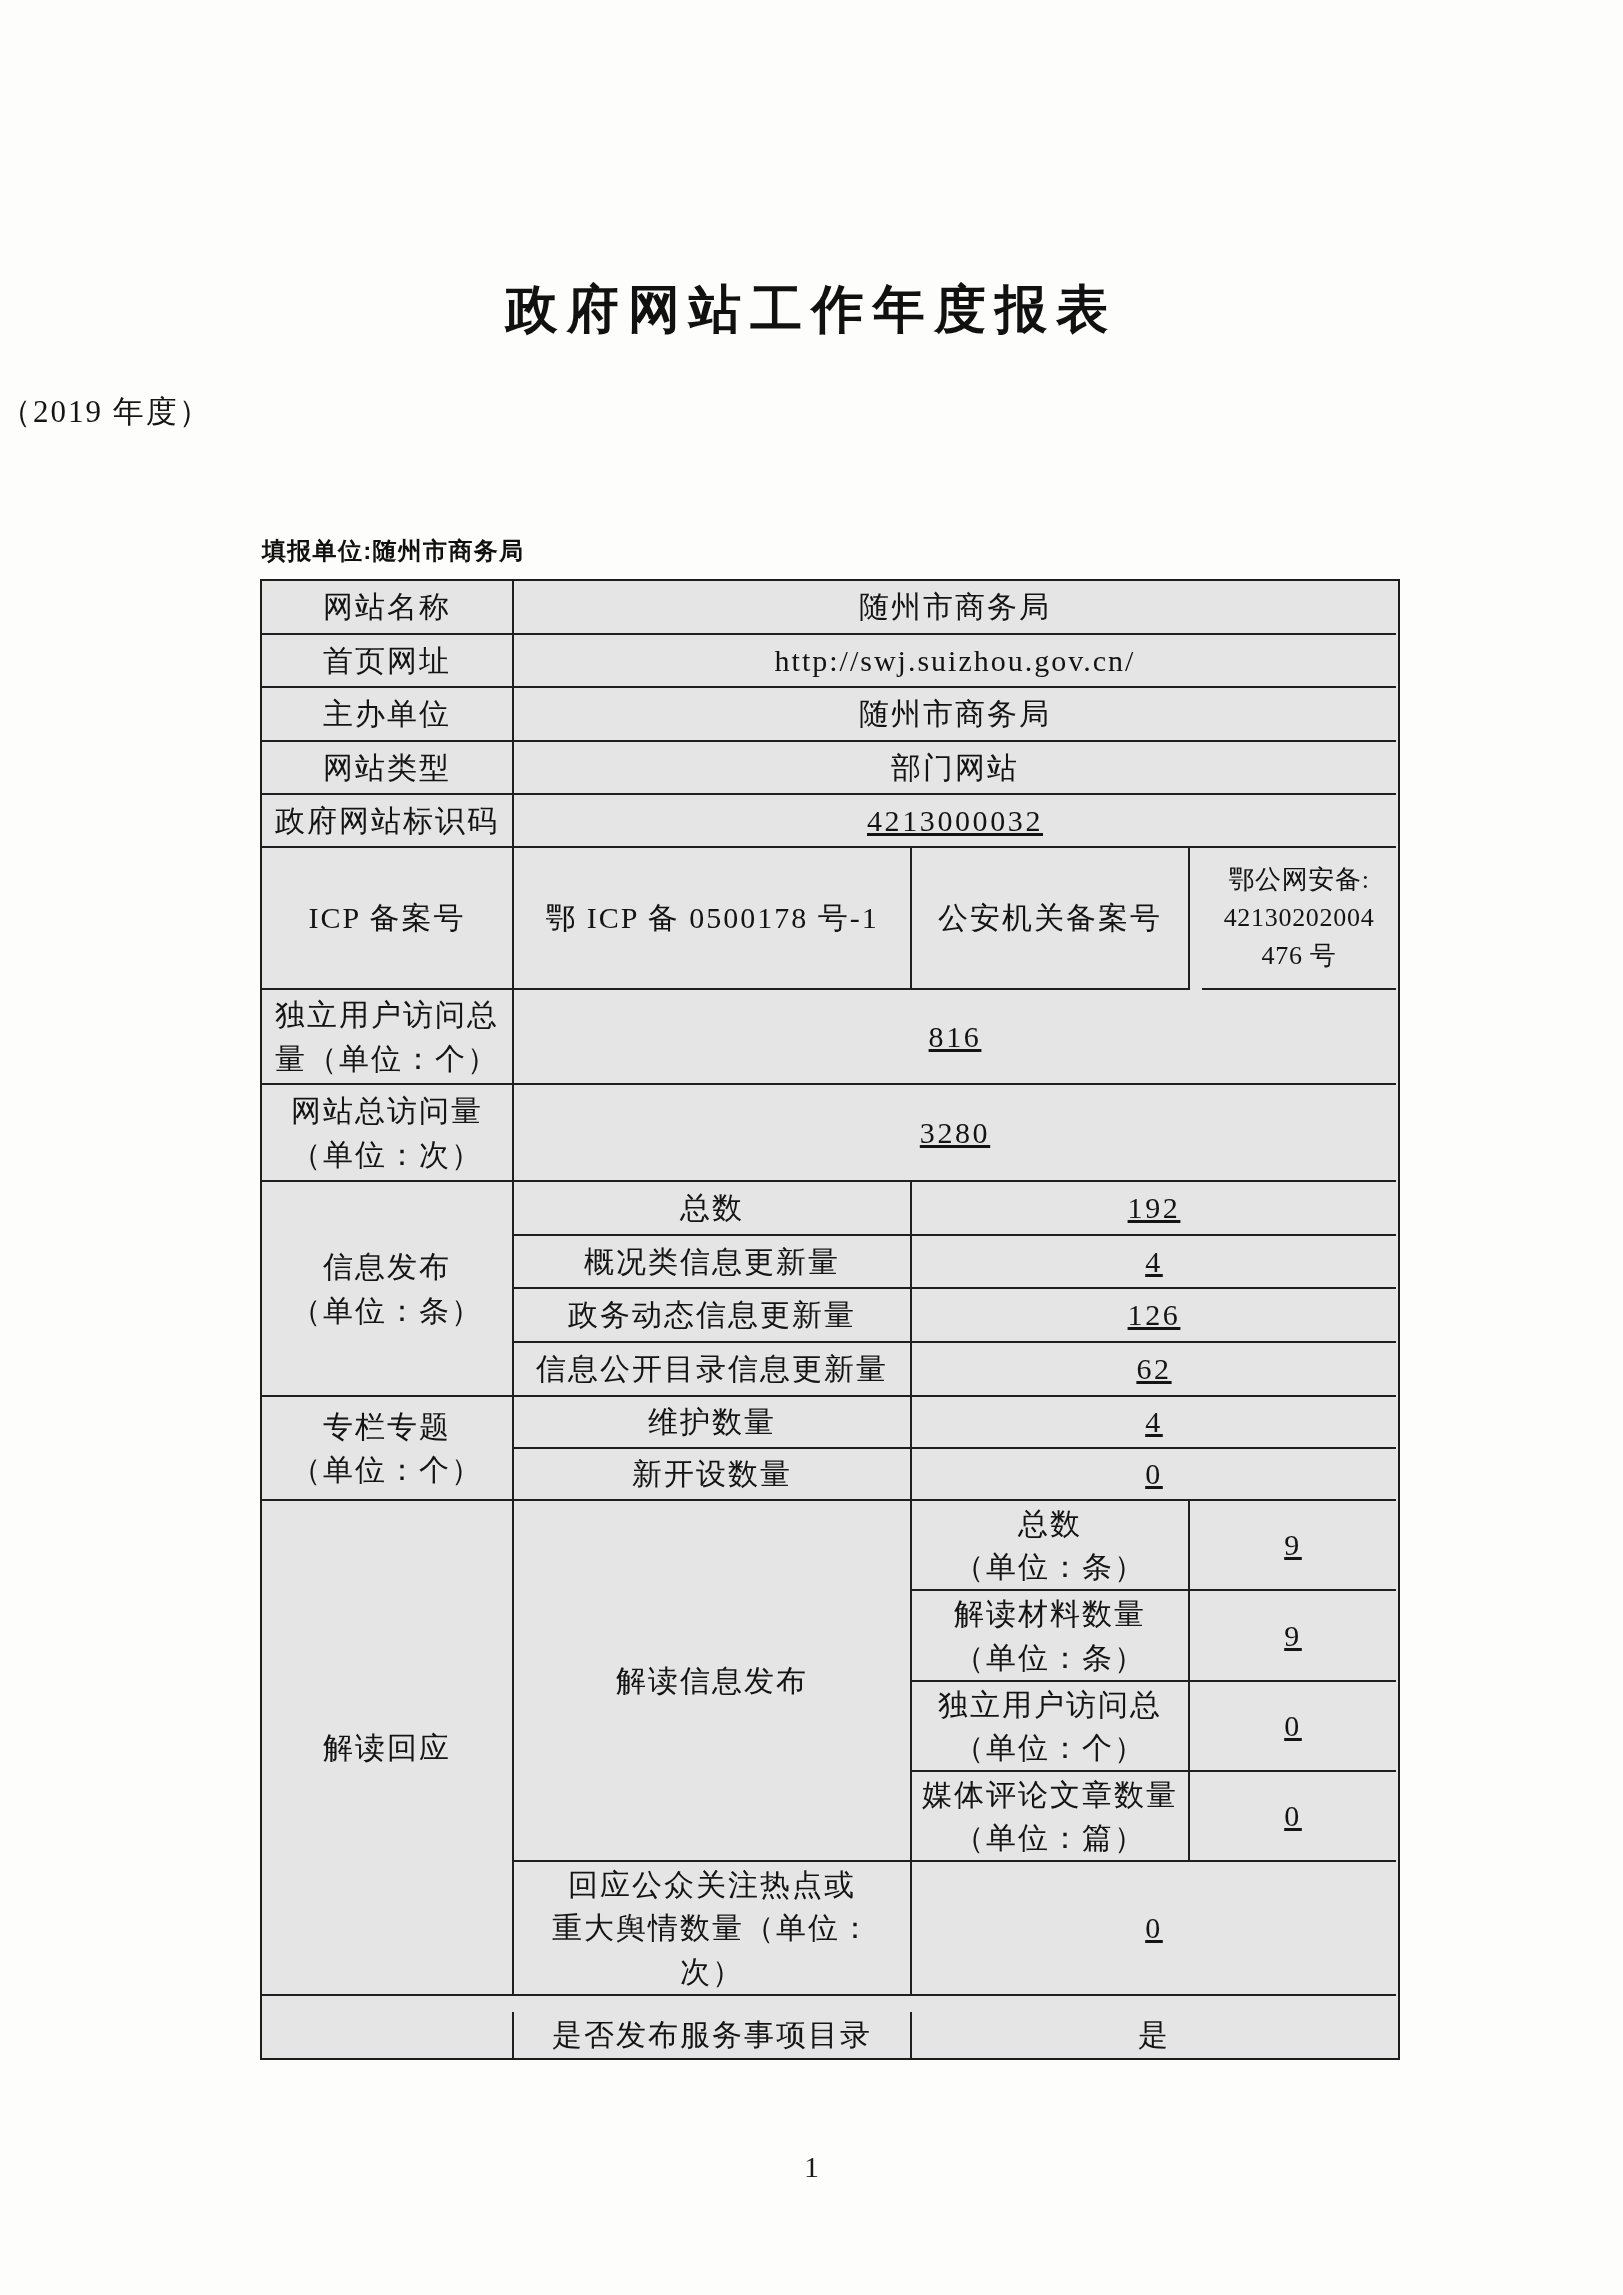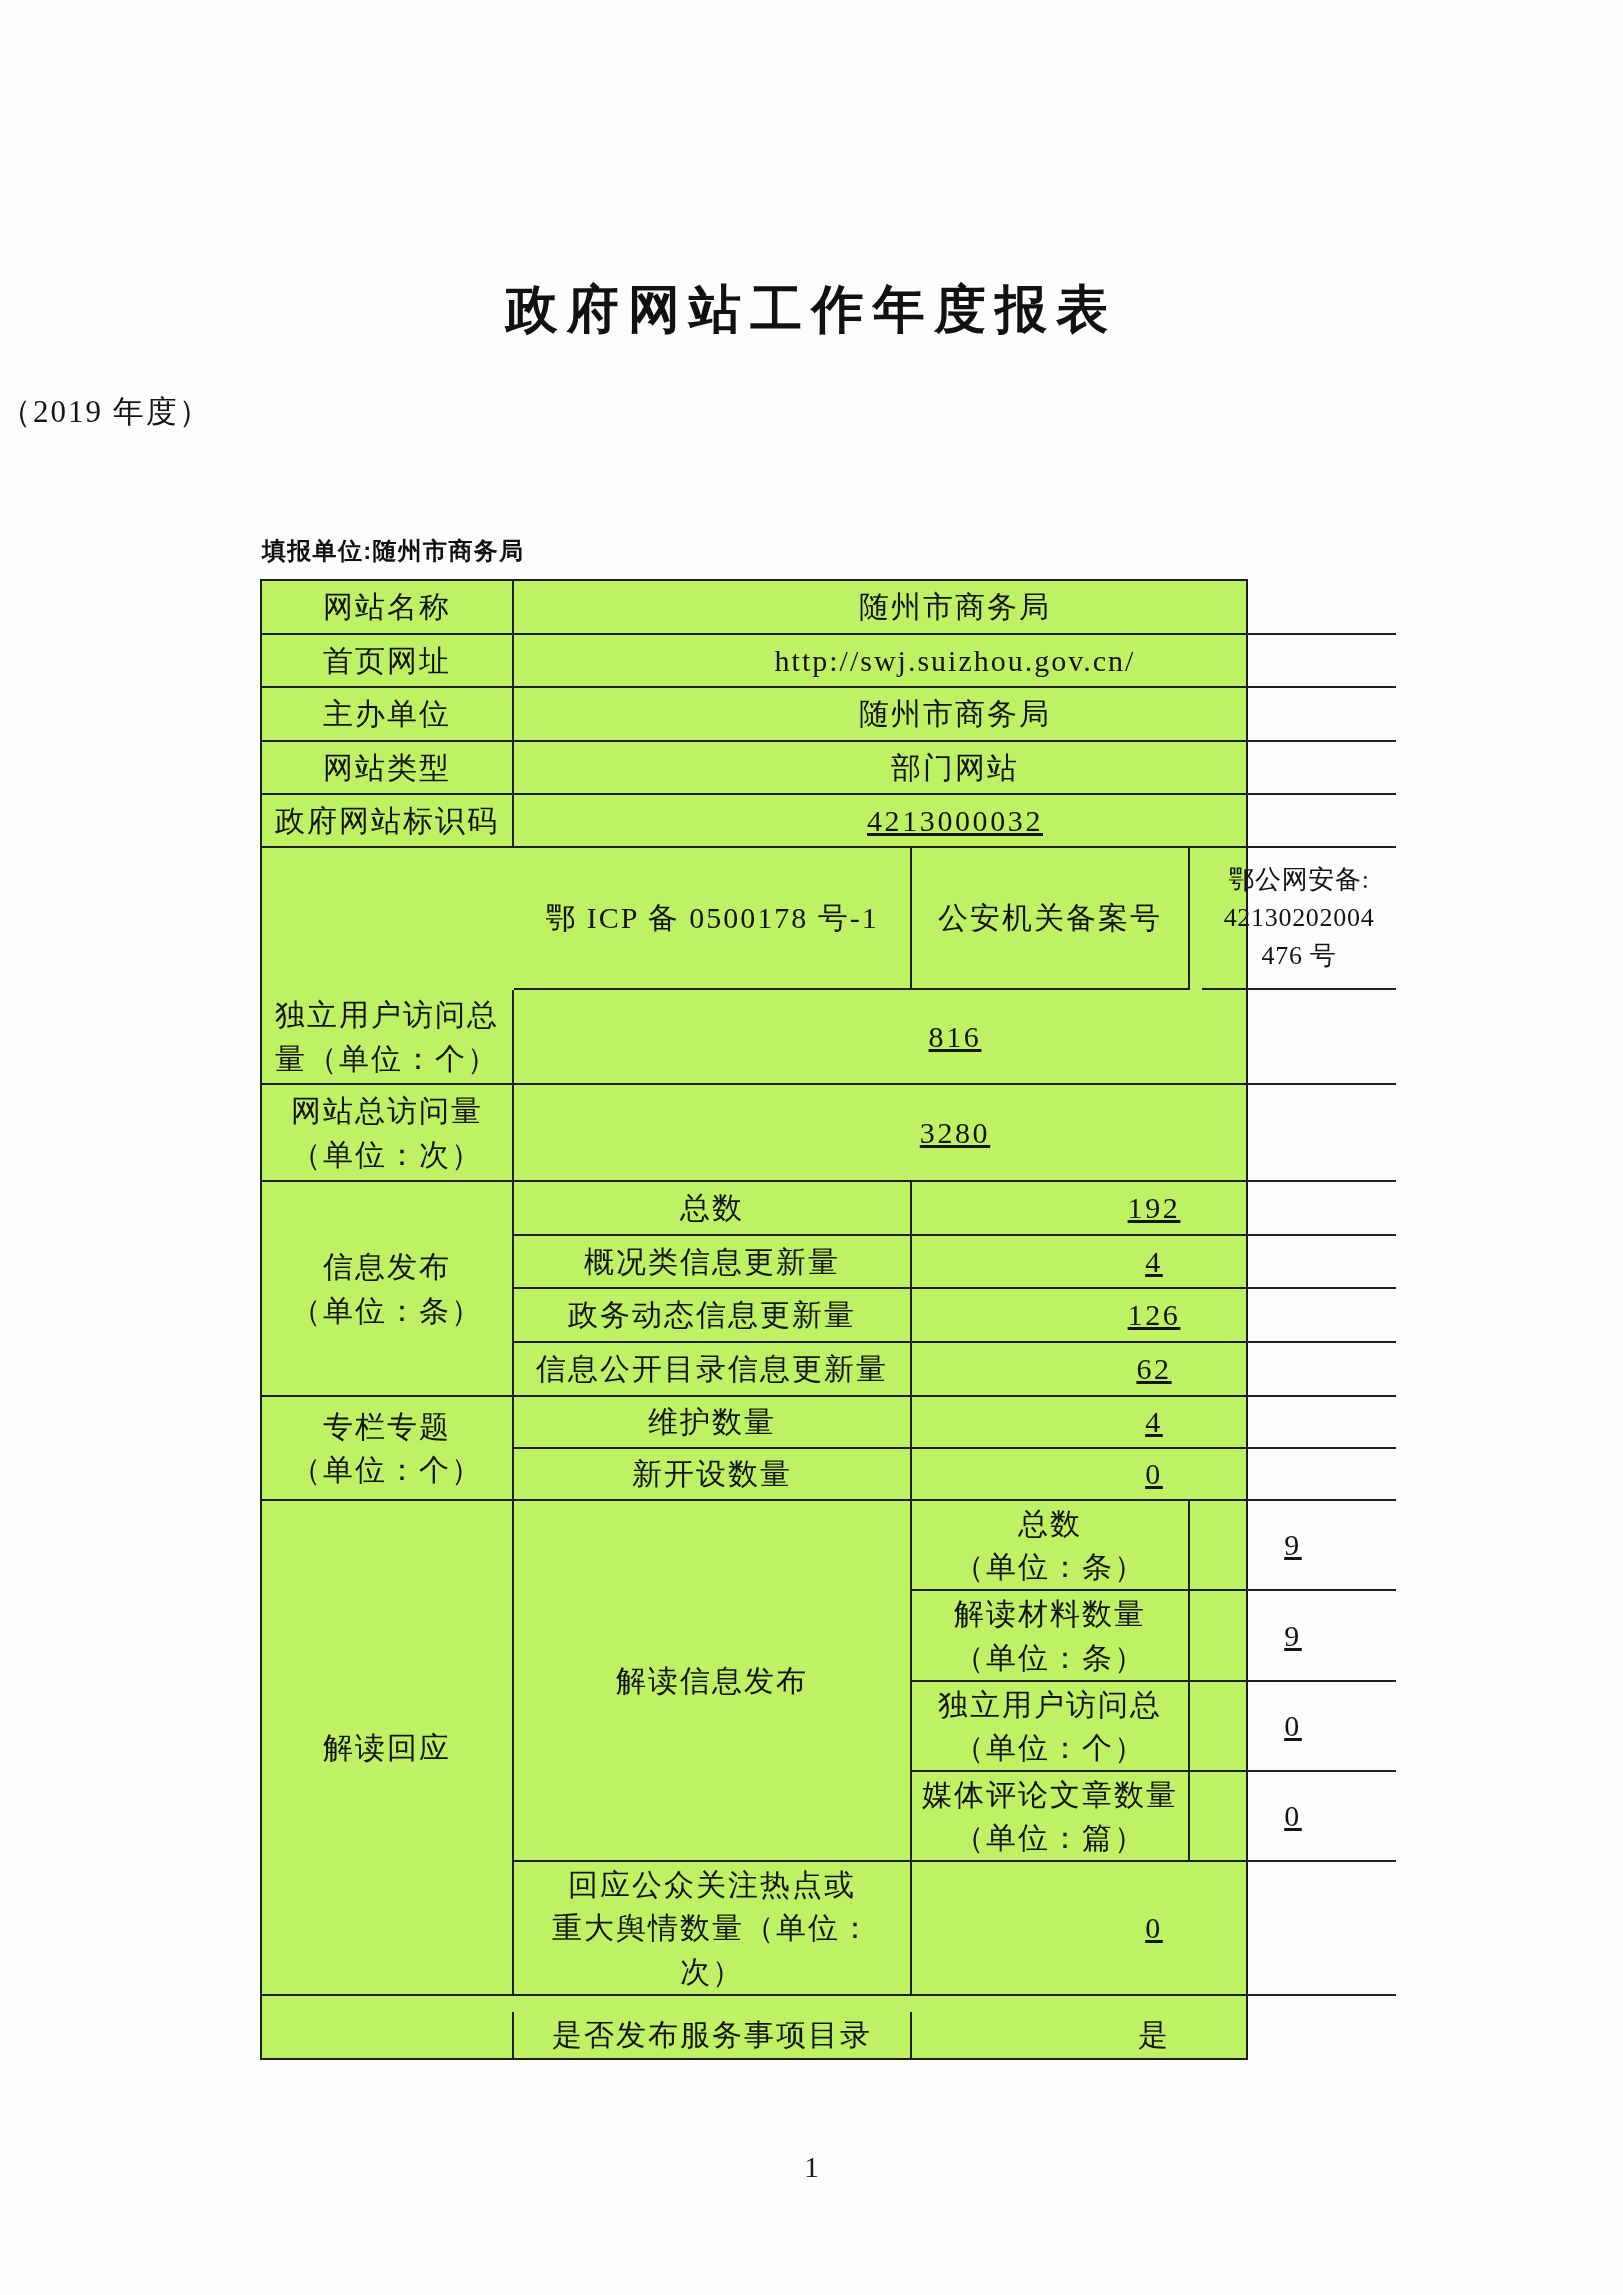--- a/index.html
+++ b/index.html
@@ -34,26 +34,26 @@
     left: 262px; top: 535px;
     font-family: Liberation Sans, sans-serif;
     font-weight: bold;
     font-size: 24px;
     letter-spacing: 1.3px;
     color: #101010;
   }
   .report-table {
     position: absolute;
     left: 260px; top: 579px;
-    width: 988px;
+    width: 1140px;
     display: grid;
     grid-template-columns: 252px 398px 278px 206px;
     grid-template-rows: 54px 53px 54px 53px 53px 142px 95px 97px 54px 53px 54px 54px 52px 52px 90px 91px 90px 90px 134px 62px;
     border: 2.6px solid #1c1c1c;
-    background: #bef264;
+    background: #e5e5e5;
   }
   .cell {
     border-right: 2px solid #1f1f1f;
     border-bottom: 2px solid #1f1f1f;
     display: flex;
     align-items: center;
     justify-content: center;
     text-align: center;
     font-size: 30px;
     letter-spacing: 2px;
@@ -91,20 +91,21 @@
 
   <div class="cell" style="grid-row:3;grid-column:1">主办单位</div>
   <div class="cell last-col" style="grid-row:3;grid-column:2/5">随州市商务局</div>
 
   <div class="cell" style="grid-row:4;grid-column:1">网站类型</div>
   <div class="cell last-col" style="grid-row:4;grid-column:2/5">部门网站</div>
 
   <div class="cell" style="grid-row:5;grid-column:1">政府网站标识码</div>
   <div class="cell last-col num" style="grid-row:5;grid-column:2/5">4213000032</div>
 
+  <div class="cell" style="grid-row:6;grid-column:1">ICP 备案号</div>
   <div class="cell" style="grid-row:6;grid-column:2">鄂 ICP 备 0500178 号-1</div>
   <div class="cell" style="grid-row:6;grid-column:3">公安机关备案号</div>
   <div class="cell last-col pre small" style="grid-row:6;grid-column:4">鄂公网安备:
 42130202004
 476 号</div>
 
   <div class="cell pre" style="grid-row:7;grid-column:1">独立用户访问总
 量（单位：个）</div>
   <div class="cell last-col num" style="grid-row:7;grid-column:2/5">816</div>
 

